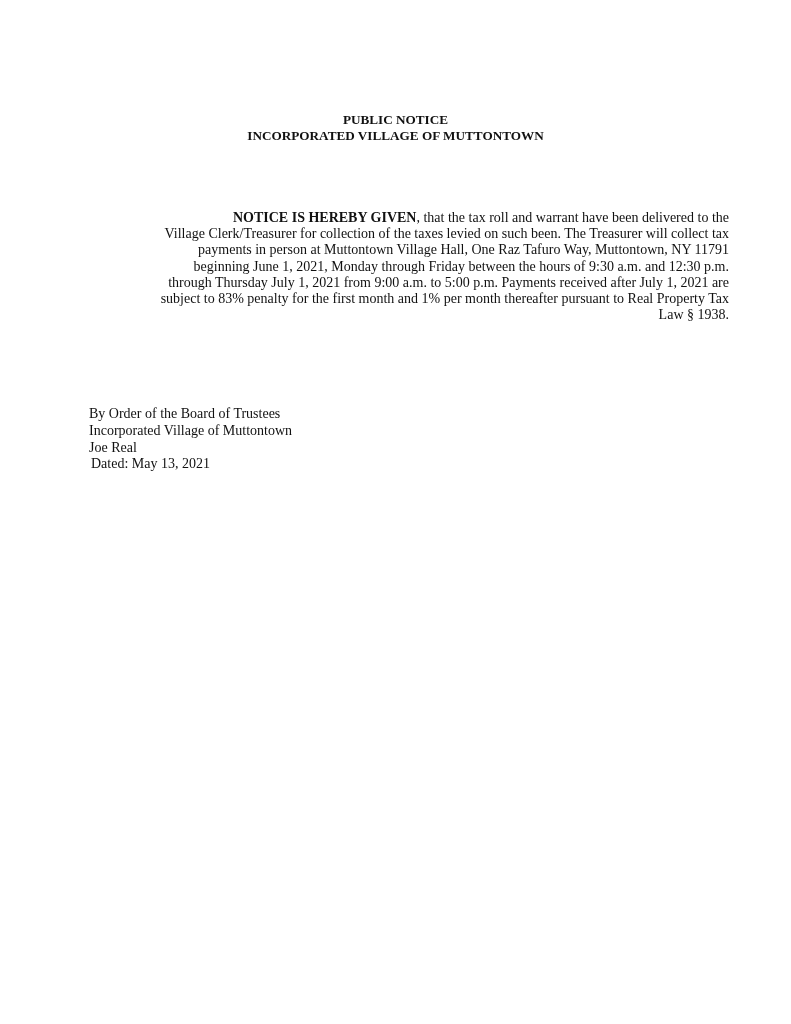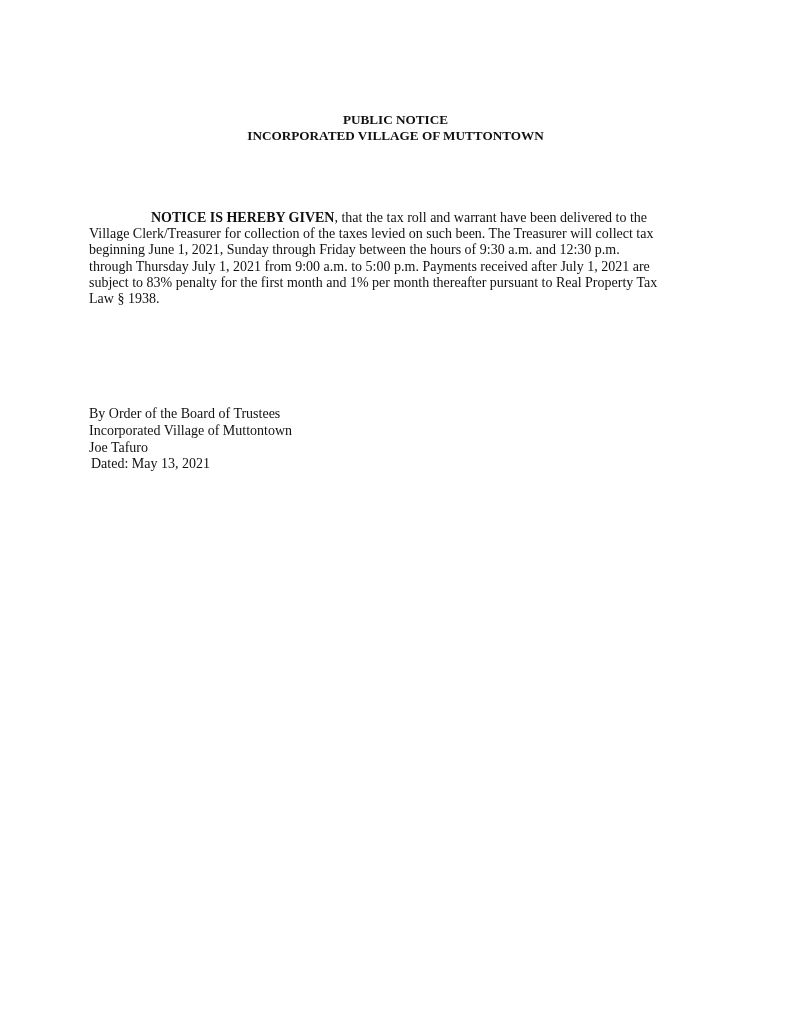--- a/index.html
+++ b/index.html
@@ -36,20 +36,21 @@
     .header div {
       white-space: nowrap;
     }
     .body-para {
       position: absolute;
       top: 210px;
       left: 89px;
       width: 640px;
       font-size: 14px;
       line-height: 16.2px;
+      text-align: right;
     }
     .body-para .line {
       white-space: nowrap;
     }
     .indent {
       display: inline-block;
       width: 62px;
     }
     .lead {
       font-weight: bold;
@@ -80,27 +81,28 @@
 <div class="page">
 
   <div class="header">
     <div>PUBLIC NOTICE</div>
     <div>INCORPORATED VILLAGE OF MUTTONTOWN</div>
   </div>
 
   <div class="body-para">
     <div class="line"><span class="indent"></span><span class="lead">NOTICE IS HEREBY GIVEN</span><span>, that the tax roll and warrant have been delivered to the</span></div>
     <div class="line">Village Clerk/Treasurer for collection of the taxes levied on such been. The Treasurer will collect tax</div>
-    <div class="line">beginning June 1, 2021, Sunday through Friday between the hours of 9:30 a.m. and 12:30 p.m.</div>
+    <div class="line">payments in person at Muttontown Village Hall, One Raz Tafuro Way, Muttontown, NY 11791</div>
+    <div class="line">beginning June 1, 2021, Monday through Friday between the hours of 9:30 a.m. and 12:30 p.m.</div>
     <div class="line">through Thursday July 1, 2021 from 9:00 a.m. to 5:00 p.m. Payments received after July 1, 2021 are</div>
     <div class="line">subject to 83% penalty for the first month and 1% per month thereafter pursuant to Real Property Tax</div>
     <div class="line">Law § 1938.</div>
   </div>
 
   <div class="signature">
     <div>By Order of the Board of Trustees</div>
     <div>Incorporated Village of Muttontown</div>
-    <div>Joe Tafuro</div>
+    <div>Joe Real</div>
   </div>
 
   <div class="dated">Dated: May 13, 2021</div>
 
 </div>
 
 </body></html>

